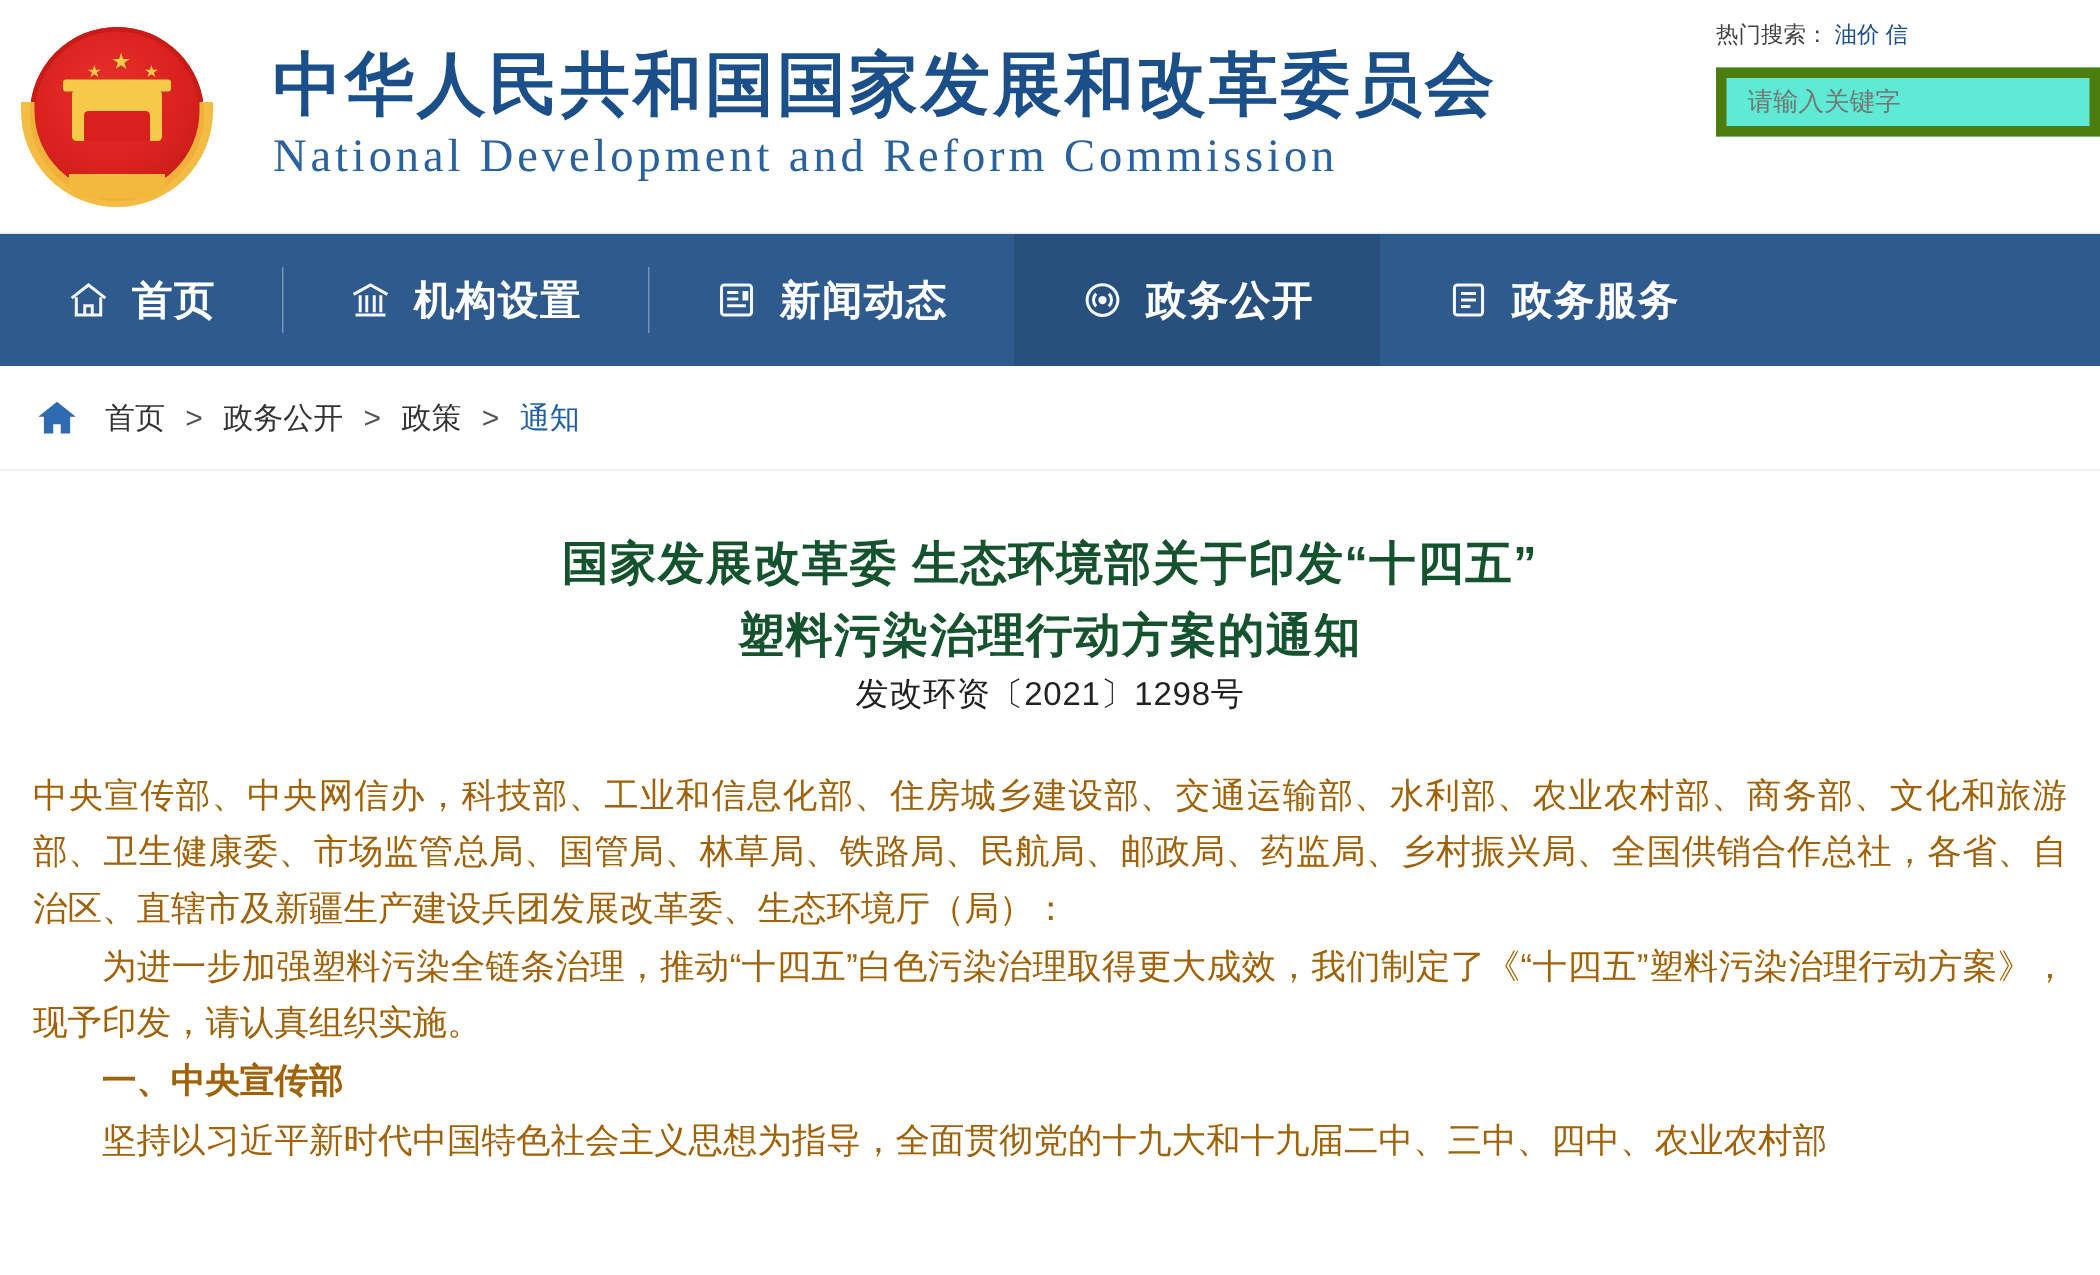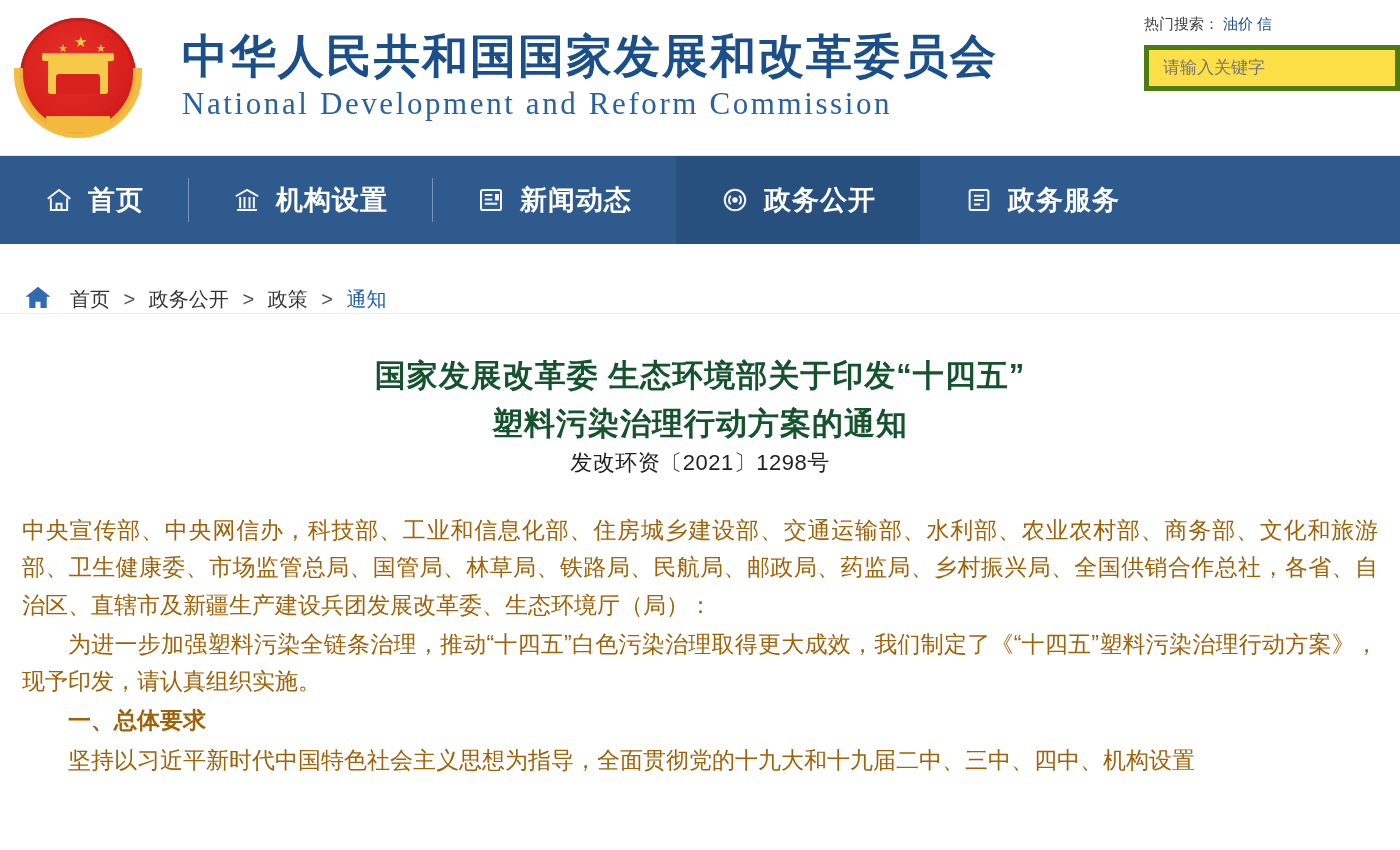--- a/index.html
+++ b/index.html
@@ -126,22 +126,22 @@
     color: #444;
     white-space: nowrap;
     padding-left: 4px;
     line-height: 22px;
   }
   .hot-search .kw { color: #1a4f8a; margin-left: 4px; }
   .search-box {
     margin-top: 10px;
     margin-left: 4px;
     height: 46px;
-    border: 5px solid #4d7c0f;
-    background: #fde047;
+    border: 7px solid #4d7c0f;
+    background: #5eead4;
     display: flex;
     align-items: flex-start;
   }
   .search-box input {
     border: 0;
     outline: 0;
     width: 100%;
     height: 100%;
     font-size: 17px;
     color: #777;
@@ -186,21 +186,21 @@
     width: 30px; height: 30px;
     display: inline-block;
     opacity: .95;
   }
   .nav-ico svg { display: block; }
 
   
   .crumb-wrap {
     height: 70px;
     display: flex;
-    align-items: flex-end;
+    align-items: center;
     padding-left: 22px;
     border-bottom: 1px solid #eeeeee;
     background: #fff;
   }
   .crumb-home {
     width: 32px; height: 30px;
     margin-right: 16px;
     display: inline-block;
   }
   .crumb {
@@ -360,16 +360,16 @@
   <div class="doc-title">
     <div>国家发展改革委 生态环境部关于印发“十四五”</div>
     <div>塑料污染治理行动方案的通知</div>
   </div>
 
   <div class="doc-number">发改环资〔2021〕1298号</div>
 
   <div class="doc-body">
     <p>中央宣传部、中央网信办，科技部、工业和信息化部、住房城乡建设部、交通运输部、水利部、农业农村部、商务部、文化和旅游部、卫生健康委、市场监管总局、国管局、林草局、铁路局、民航局、邮政局、药监局、乡村振兴局、全国供销合作总社，各省、自治区、直辖市及新疆生产建设兵团发展改革委、生态环境厅（局）：</p>
     <p class="indent">为进一步加强塑料污染全链条治理，推动“十四五”白色污染治理取得更大成效，我们制定了《“十四五”塑料污染治理行动方案》，现予印发，请认真组织实施。</p>
-    <p class="section-head">一、总体要求</p>
-    <p class="indent">坚持以习近平新时代中国特色社会主义思想为指导，全面贯彻党的十九大和十九届二中、三中、四中、机构设置</p>
+    <p class="section-head">一、中央宣传部</p>
+    <p class="indent">坚持以习近平新时代中国特色社会主义思想为指导，全面贯彻党的十九大和十九届二中、三中、四中、农业农村部</p>
   </div>
 </div>
 
 </body></html>

